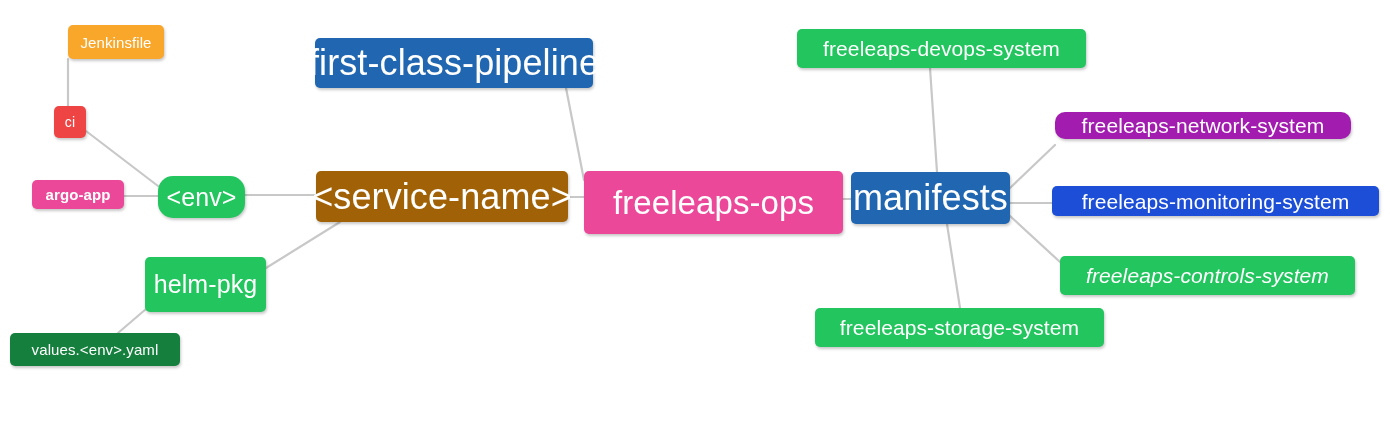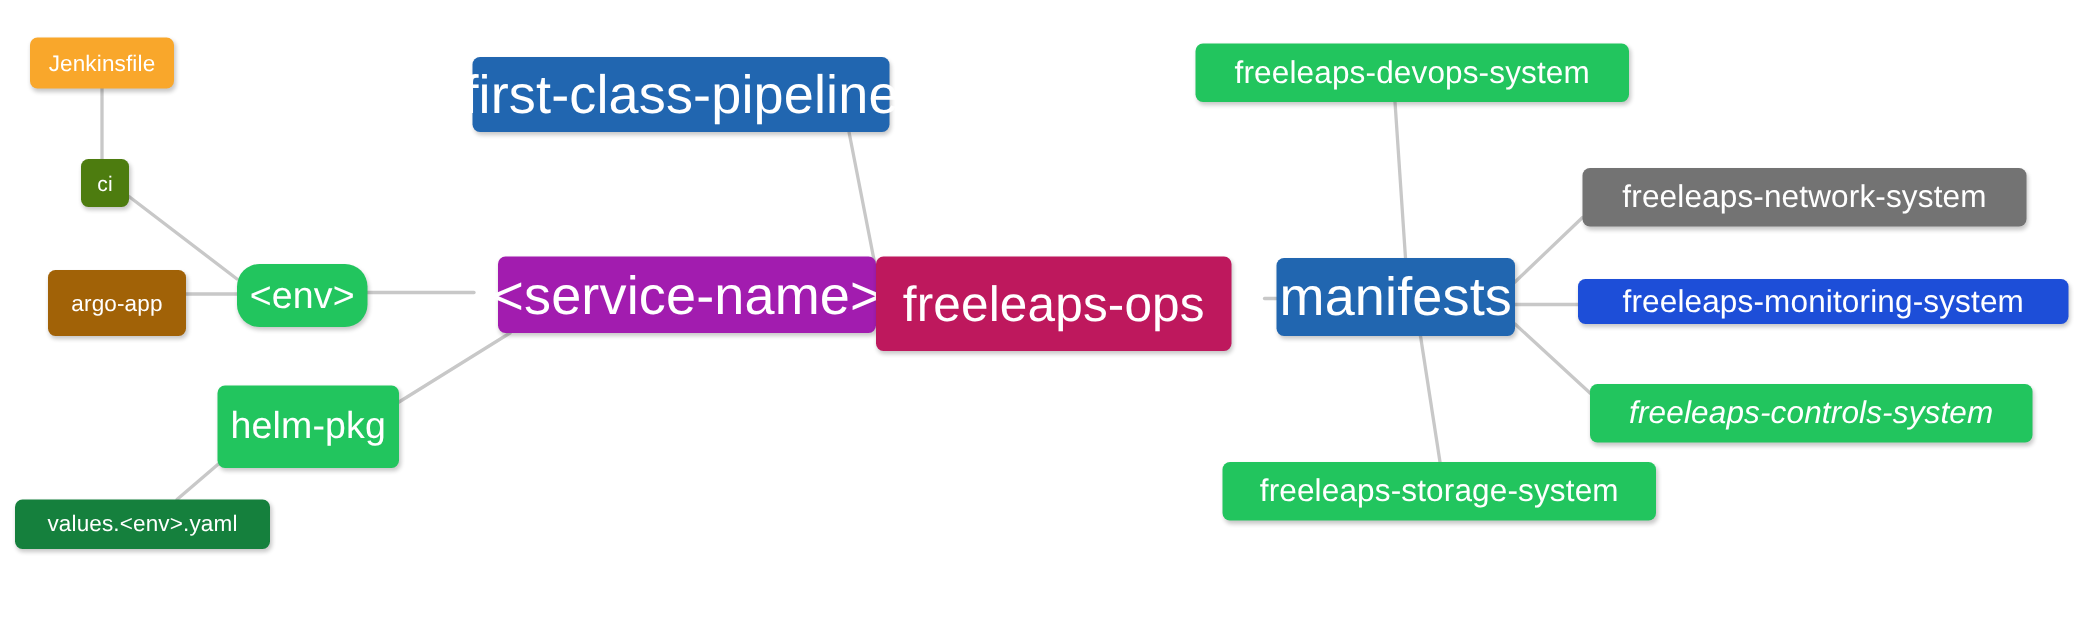--- a/index.html
+++ b/index.html
@@ -43,21 +43,21 @@
     z-index: 2;
   }
   .node-label {
     display: block;
     padding: 0 2px;
   }
   
   .theme-dark   { background: #3b3633; }
   .theme-blue   { background: #2166b0; }
   .theme-green  { background: #22c55e; }
-  .theme-orange { background: #f9a72b; }
+  .theme-orange { background: #f9a72b; margin-left: 48px; }
   .theme-red    { background: #fa4616; }
 
   
   .size-root  { font-size: 33px; }
   .size-big   { font-size: 36px; }
   .size-mid   { font-size: 25px; }
   .size-small { font-size: 21px; }
   .size-tiny  { font-size: 15px; }
   .size-micro { font-size: 14px; }
 </style>
@@ -80,61 +80,61 @@
       <line x1="1010" y1="188" x2="1055" y2="145" stroke="#c8c8c8" stroke-width="2.2" stroke-linecap="round"></line>
       <line x1="1010" y1="203" x2="1052" y2="203" stroke="#c8c8c8" stroke-width="2.2" stroke-linecap="round"></line>
       <line x1="1010" y1="216" x2="1060" y2="262" stroke="#c8c8c8" stroke-width="2.2" stroke-linecap="round"></line>
       <line x1="947" y1="224" x2="960" y2="308" stroke="#c8c8c8" stroke-width="2.2" stroke-linecap="round"></line>
     </svg>
 
   <div class="node theme-orange size-tiny" style="left: 20px; top: 25px; width: 96px; height: 34px; background: rgb(249, 167, 43);">
     <span class="node-label">Jenkinsfile</span>
   </div>
 
-  <div class="node theme-red size-micro" style="left: 54px; top: 106px; width: 32px; height: 32px; background: #4d7c0f;">
+  <div class="node theme-red size-micro" style="left: 54px; top: 106px; width: 32px; height: 32px; background: #ef4444;">
     <span class="node-label">ci</span>
   </div>
 
-  <div class="node theme-red size-tiny" style="left: 32px; top: 180px; width: 92px; height: 44px; background: #a16207;">
+  <div class="node theme-red size-tiny" style="left: 32px; top: 180px; width: 92px; height: 29px; background: #ec4899; font-weight: bold;">
     <span class="node-label">argo-app</span>
   </div>
 
   <div class="node theme-green size-mid" style="left: 158px; top: 176px; width: 87px; height: 42px; background: rgb(34, 197, 94); border-radius: 15px;">
     <span class="node-label">&lt;env&gt;</span>
   </div>
 
   <div class="node theme-green size-mid" style="left: 145px; top: 257px; width: 121px; height: 55px; background: rgb(34, 197, 94);">
     <span class="node-label">helm-pkg</span>
   </div>
 
   <div class="node theme-red size-tiny" style="left: 10px; top: 333px; width: 170px; height: 33px; background: #15803d;">
     <span class="node-label">values.&lt;env&gt;.yaml</span>
   </div>
 
   <div class="node theme-blue size-big" style="left: 315px; top: 38px; width: 278px; height: 50px; background: rgb(33, 102, 176);">
     <span class="node-label">first-class-pipeline</span>
   </div>
 
-  <div class="node theme-blue size-big" style="left: 332px; top: 171px; width: 252px; height: 51px; background: #a21caf;">
+  <div class="node theme-blue size-big" style="left: 316px; top: 171px; width: 252px; height: 51px; background: #a16207;">
     <span class="node-label">&lt;service-name&gt;</span>
   </div>
 
-  <div class="node theme-dark size-root" style="left: 584px; top: 171px; width: 237px; height: 63px; background: #be185d;">
+  <div class="node theme-dark size-root" style="left: 584px; top: 171px; width: 259px; height: 63px; background: #ec4899;">
     <span class="node-label">freeleaps-ops</span>
   </div>
 
   <div class="node theme-green size-small" style="left: 797px; top: 29px; width: 289px; height: 39px; background: rgb(34, 197, 94);">
     <span class="node-label">freeleaps-devops-system</span>
   </div>
 
   <div class="node theme-blue size-big" style="left: 851px; top: 172px; width: 159px; height: 52px; background: rgb(33, 102, 176);">
     <span class="node-label">manifests</span>
   </div>
 
-  <div class="node theme-green size-small" style="left: 1055px; top: 112px; width: 296px; height: 39px; background: #737373;">
+  <div class="node theme-green size-small" style="left: 1055px; top: 112px; width: 296px; height: 27px; background: #a21caf; border-radius: 10px;">
     <span class="node-label">freeleaps-network-system</span>
   </div>
 
   <div class="node theme-green size-small" style="left: 1052px; top: 186px; width: 327px; height: 30px; background: #1d4ed8;">
     <span class="node-label">freeleaps-monitoring-system</span>
   </div>
 
   <div class="node theme-green size-small" style="left: 1060px; top: 256px; width: 295px; height: 39px; background: rgb(34, 197, 94); font-style: italic;">
     <span class="node-label">freeleaps-controls-system</span>
   </div>

